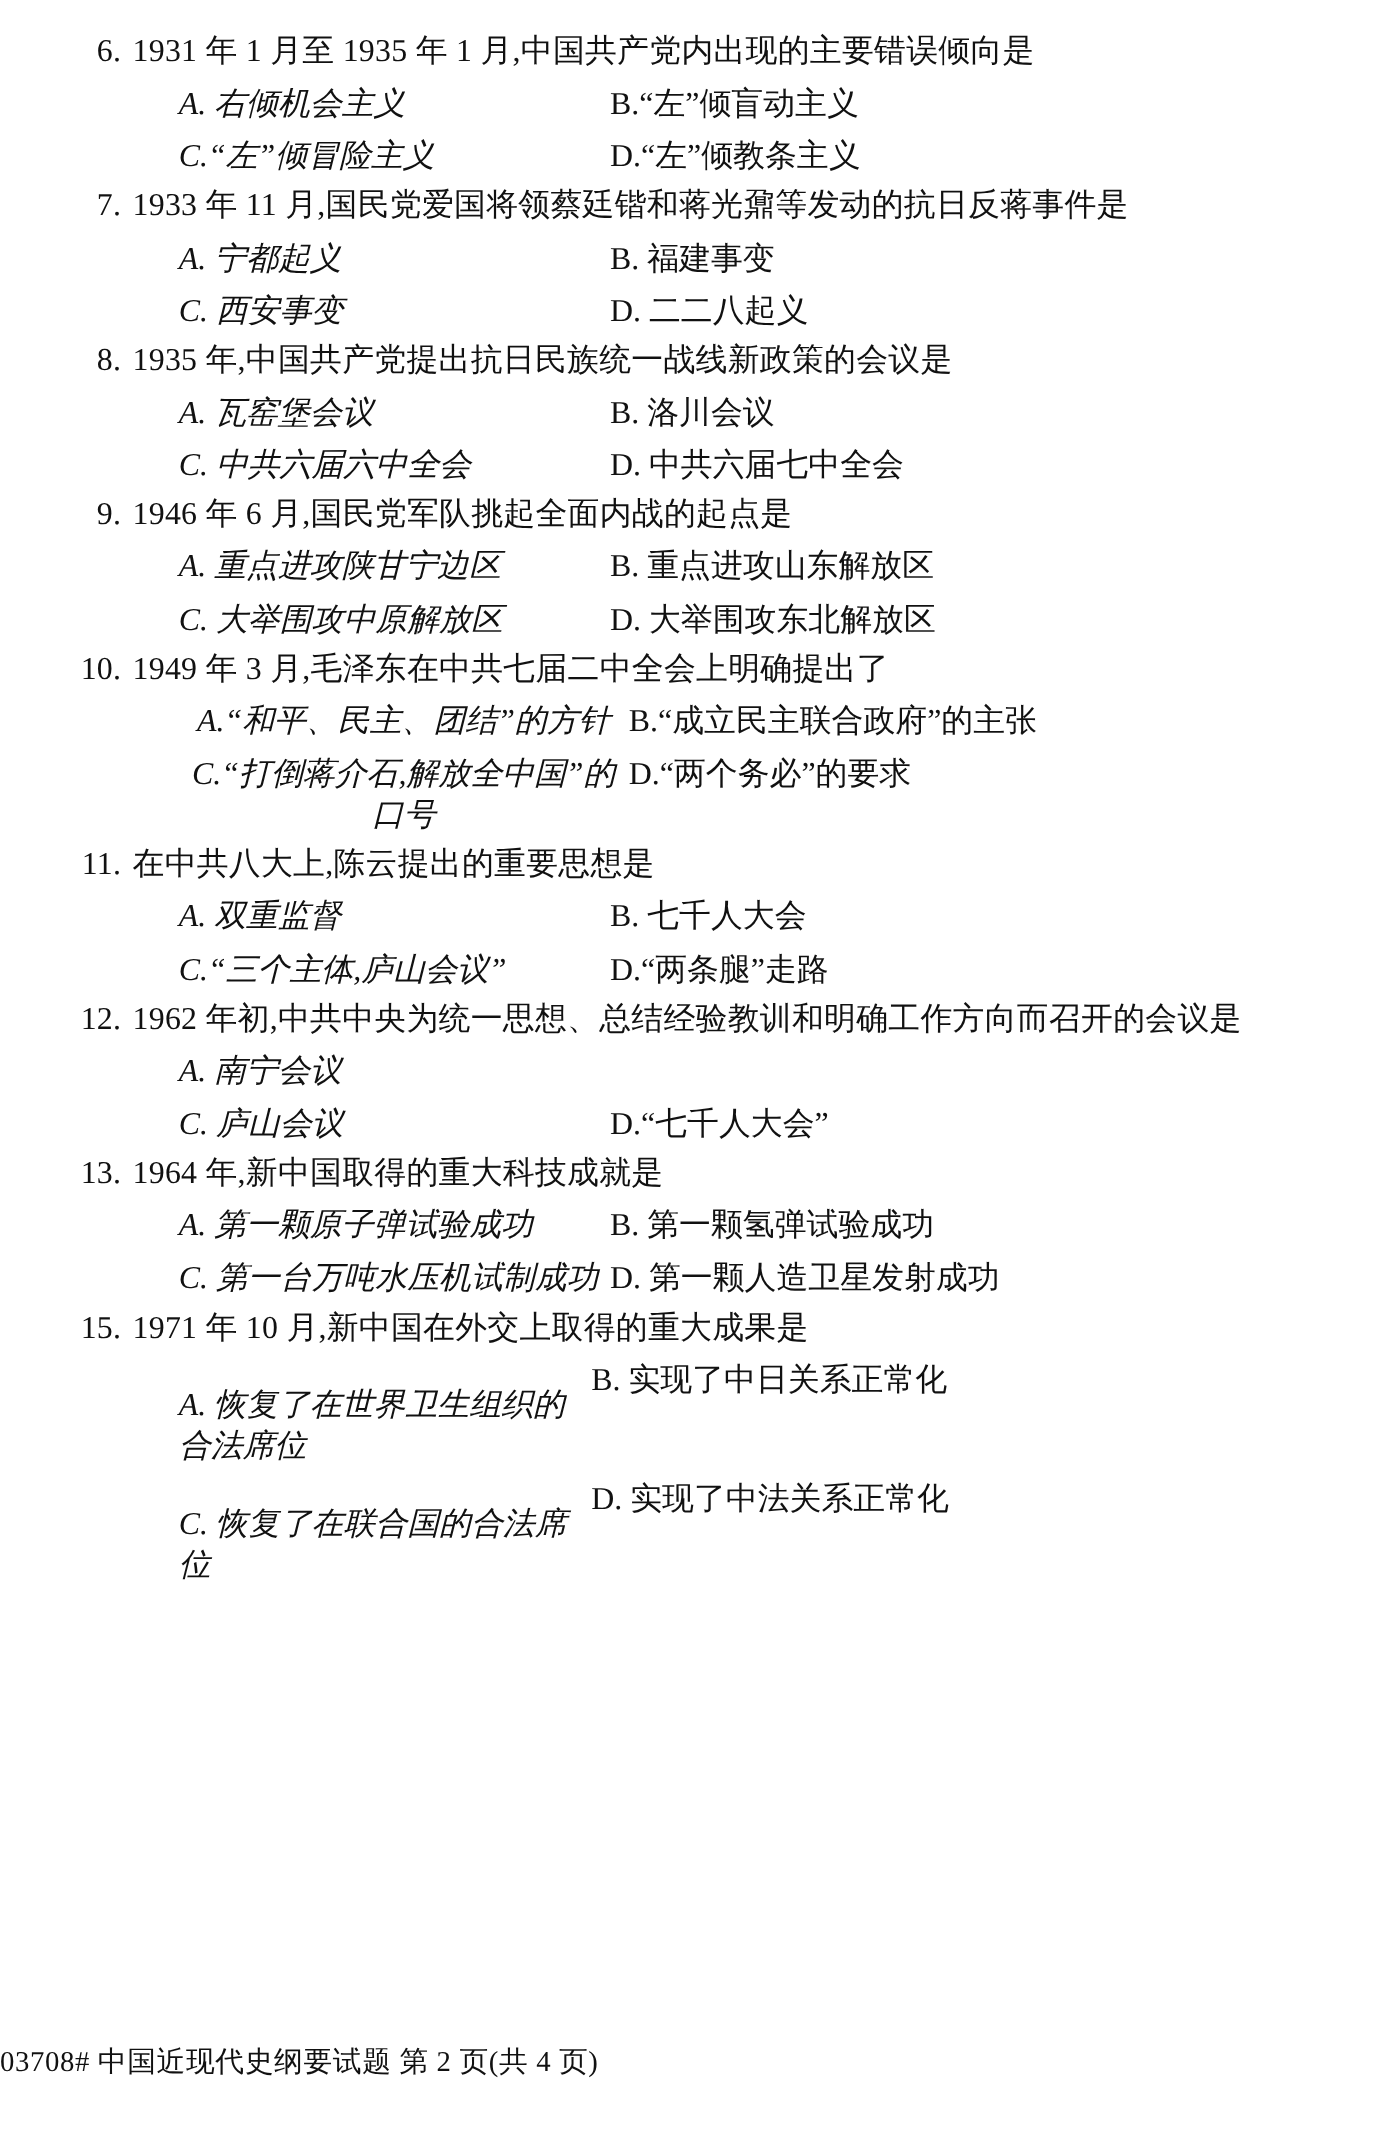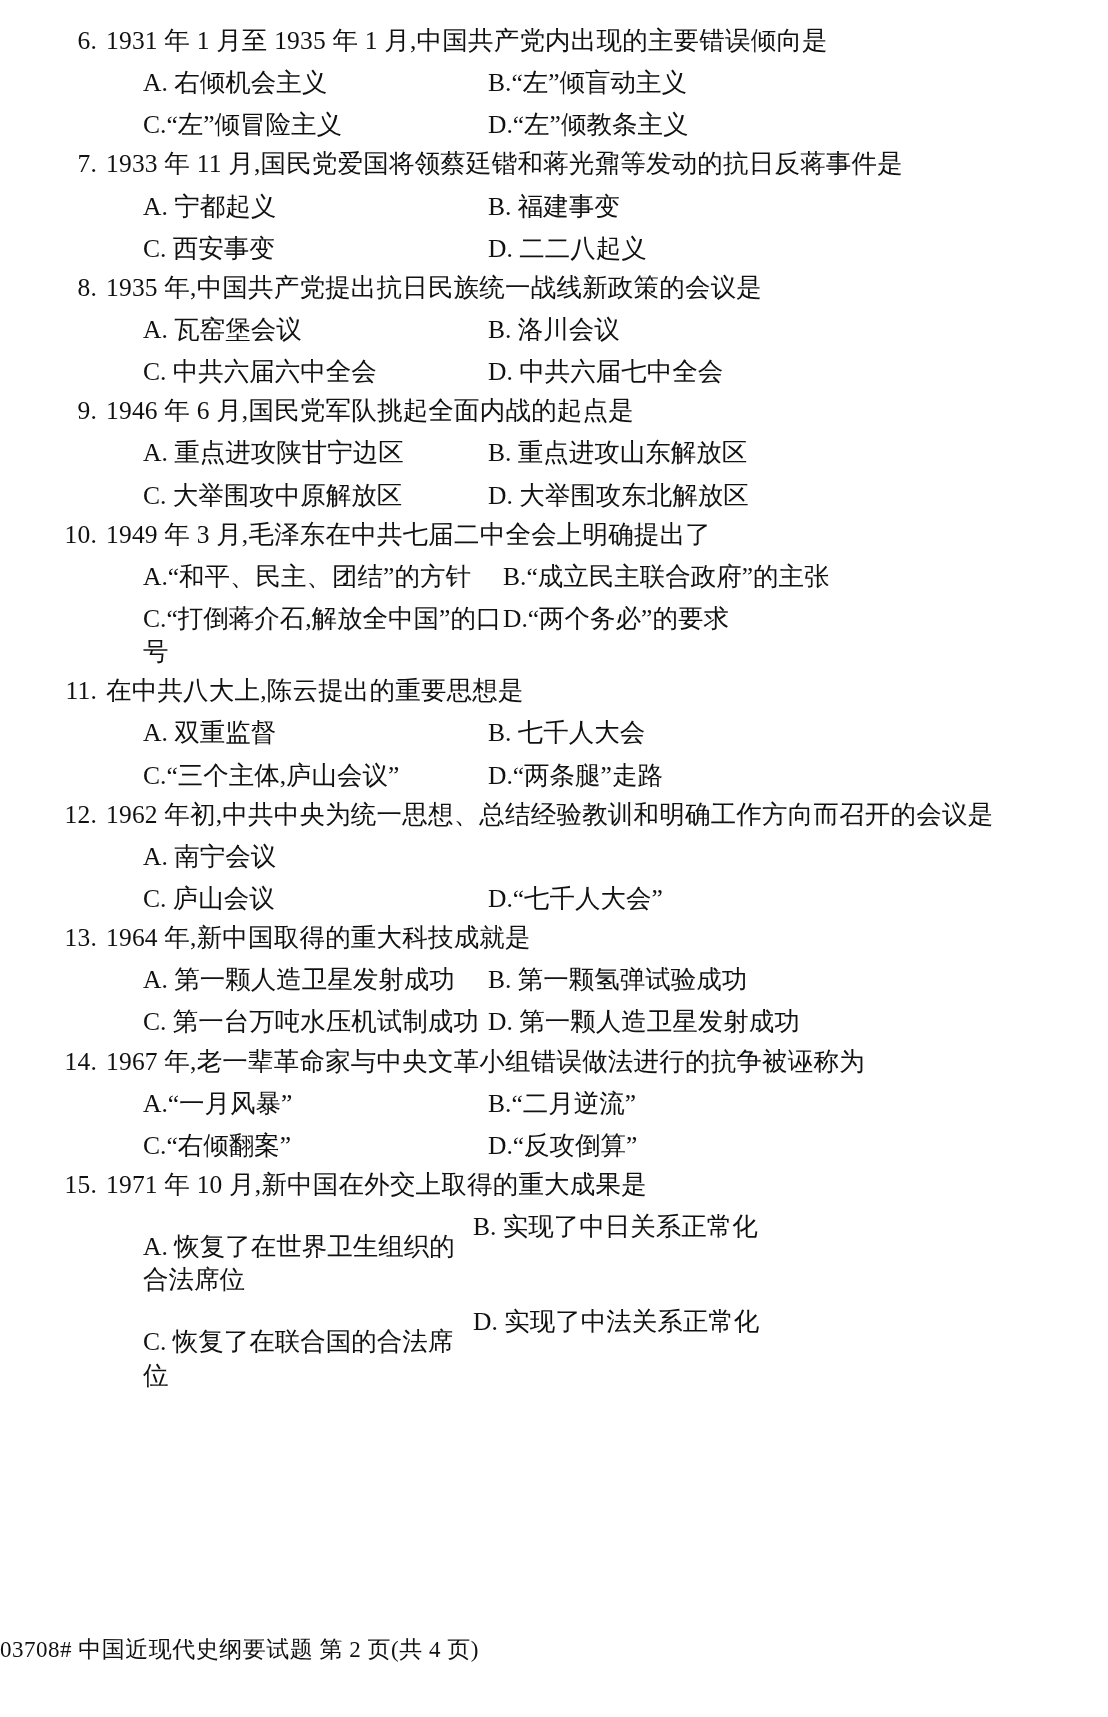--- a/index.html
+++ b/index.html
@@ -54,29 +54,31 @@
   }
   .opt {
     box-sizing: border-box;
     padding-left: 0;
   }
   .opt-left {
     width: 440px;
     min-width: 440px;
     padding-left: 95px;
     box-sizing: border-box;
+    font-style: italic;
   }
   .opt-right {
     flex: 1;
     padding-left: 0;
   }
   
   .optrow.wide .opt-left {
     width: 455px;
     min-width: 455px;
+    text-align: center;
   }
   .optrow.narrow .opt-left {
     width: 425px;
     min-width: 425px;
     margin-top: 20px;
   }
   .footer {
     position: absolute;
     left: 0;
     right: 0;
@@ -209,46 +211,30 @@
     </div>
   </div>
 
   <div class="question">
     <div class="qline">
       <span class="qnum">13.</span>
       <span class="qtext">1964 年,新中国取得的重大科技成就是</span>
     </div>
     <div class="opts">
       <div class="optrow">
-        <span class="opt opt-left">A. 第一颗人造卫星发射成功</span>
+        <span class="opt opt-left">A. 第一颗原子弹试验成功</span>
         <span class="opt opt-right">B. 第一颗氢弹试验成功</span>
       </div>
       <div class="optrow">
         <span class="opt opt-left">C. 第一台万吨水压机试制成功</span>
         <span class="opt opt-right">D. 第一颗人造卫星发射成功</span>
       </div>
     </div>
   </div>
 
-  <div class="question">
-    <div class="qline">
-      <span class="qnum">14.</span>
-      <span class="qtext">1967 年,老一辈革命家与中央文革小组错误做法进行的抗争被诬称为</span>
-    </div>
-    <div class="opts">
-      <div class="optrow">
-        <span class="opt opt-left">A.“一月风暴”</span>
-        <span class="opt opt-right">B.“二月逆流”</span>
-      </div>
-      <div class="optrow">
-        <span class="opt opt-left">C.“右倾翻案”</span>
-        <span class="opt opt-right">D.“反攻倒算”</span>
-      </div>
-    </div>
-  </div>
 
   <div class="question">
     <div class="qline">
       <span class="qnum">15.</span>
       <span class="qtext">1971 年 10 月,新中国在外交上取得的重大成果是</span>
     </div>
     <div class="opts">
       <div class="optrow narrow">
         <span class="opt opt-left">A. 恢复了在世界卫生组织的合法席位</span>
         <span class="opt opt-right">B. 实现了中日关系正常化</span>

